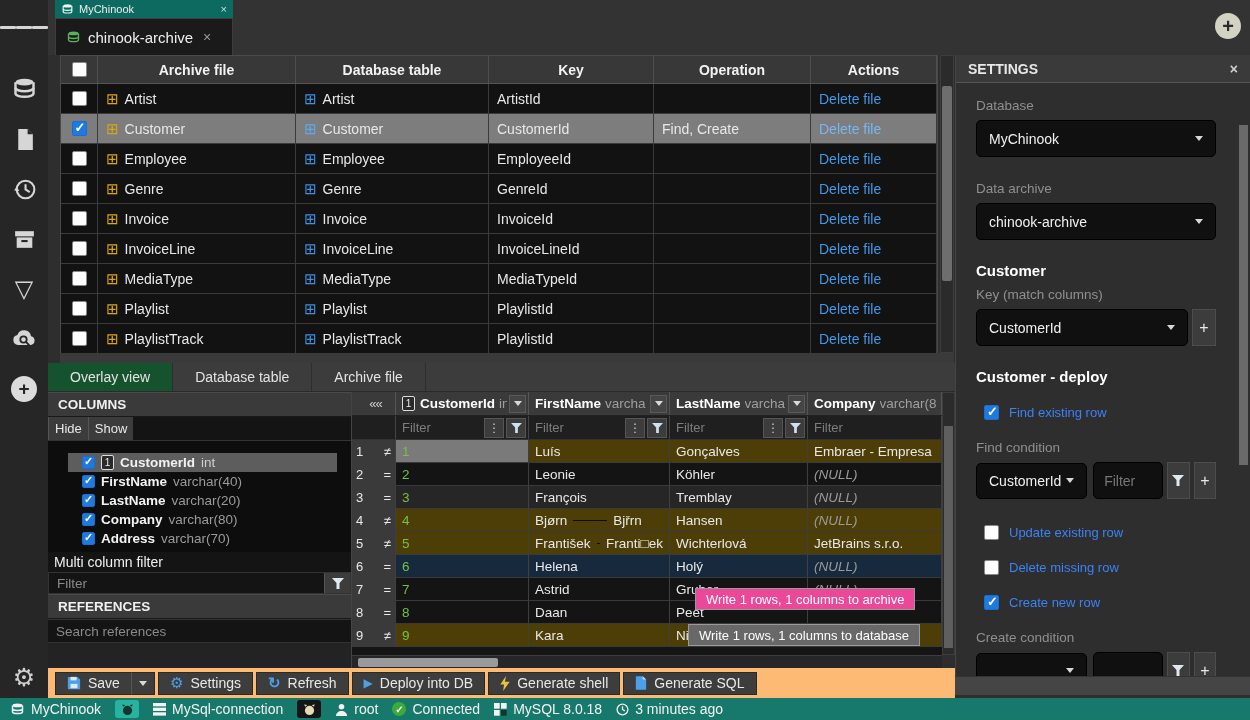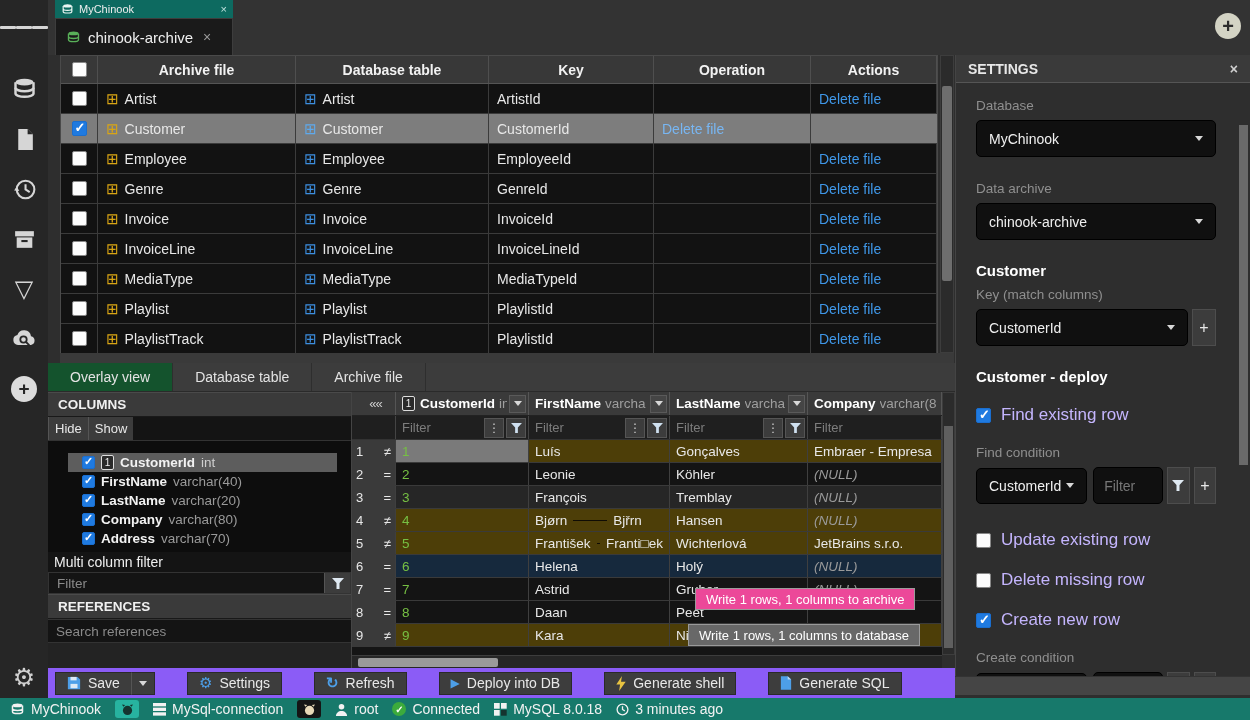--- a/index.html
+++ b/index.html
@@ -102,27 +102,27 @@
   #settings-head{height:28px;background:#3a3a3a;border-bottom:1px solid #555;display:flex;align-items:center;padding:0 12px;font-weight:bold;font-size:14px}
   #settings-head .x{margin-left:auto;color:#cfcfcf;cursor:pointer}
   .set-body{padding:12px 34px 0 20px}
   .lbl{color:#8f8f8f;font-size:13.5px;margin:3px 0 7px}
   .hdg{color:#fff;font-size:15px;font-weight:bold;margin:22px 0 8px}
   .sel-box{background:#101010;border:1px solid #000;border-radius:5px;height:37px;display:flex;align-items:center;justify-content:space-between;padding:0 12px;color:#f0f0f0;font-size:14px;cursor:pointer}
   .sel-sm{height:36px}
   .plus-btn{width:24px;height:37px;background:#3c3c3c;border:1px solid #4d4d4d;color:#e8e8e8;display:flex;align-items:center;justify-content:center;font-size:16px;margin-left:4px;cursor:pointer}
   .inline-row{display:flex;align-items:center}
   .txt-inp{background:#101010;border:1px solid #000;border-radius:5px;height:37px;color:#777;display:flex;align-items:center;padding:0 10px;font-size:14px}
-  .chk-row{display:flex;align-items:center;gap:10px;margin:20px 0;font-size:17px;color:#c4b5fd}
+  .chk-row{display:flex;align-items:center;gap:10px;margin:20px 8px;font-size:13px;color:#3b82f6}
   #set-vscroll{position:absolute;right:2px;top:70px;width:9px;height:560px}
   #set-vthumb{position:absolute;left:0;top:0;width:9px;height:340px;background:#6a6a6a}
   #set-hstrip{position:absolute;left:955px;top:676px;width:295px;height:19px;background:#454545;border-top:1px solid #333}
 
   
-  #toolbar{position:absolute;left:48px;top:668px;width:907px;height:30px;background:#8b5cf6;display:flex;align-items:center;gap:32px;padding-left:7px}
+  #toolbar{position:absolute;left:48px;top:668px;width:907px;height:30px;background:#fdba74;display:flex;align-items:center;gap:3px;padding-left:7px}
   .tb-btn{height:23px;background:#3d3d3d;border:1px solid #2a2a2a;display:flex;align-items:center;gap:7px;padding:0 11px;font-size:14px;color:#e8e8e8;cursor:pointer;white-space:nowrap}
   .tb-split{display:flex;height:23px}
   .tb-split .tb-btn{border-right:1px solid #555}
   .tb-chev{width:23px;height:23px;background:#3d3d3d;border:1px solid #2a2a2a;border-left:none;display:flex;align-items:center;justify-content:center;cursor:pointer}
   .ic-blue{color:#4d9fe8}
 
   
   #statusbar{position:absolute;left:0;top:698px;width:1250px;height:22px;background:#17796b;display:flex;align-items:center;gap:14px;padding:0 10px;font-size:14px;color:#f2f2f2}
   .st-item{display:flex;align-items:center;gap:6px;white-space:nowrap}
   .cont-box{width:24px;height:18px;border-radius:3px;display:flex;align-items:center;justify-content:center}
@@ -239,20 +239,21 @@
       </div>
     <div>
         <span class="ticon y">⊞</span>
         <span>Customer</span>
       </div>
     <div>
         <span class="ticon b">⊞</span>
         <span>Customer</span>
       </div>
     <div>CustomerId</div>
+    <div>Find, Create</div>
     <div>
         <a class="link">Delete file</a>
       </div>
   </div>
 
   <div class="trow">
     <div class="cbc">
         <span class="checkbox"></span>
       </div>
     <div>

